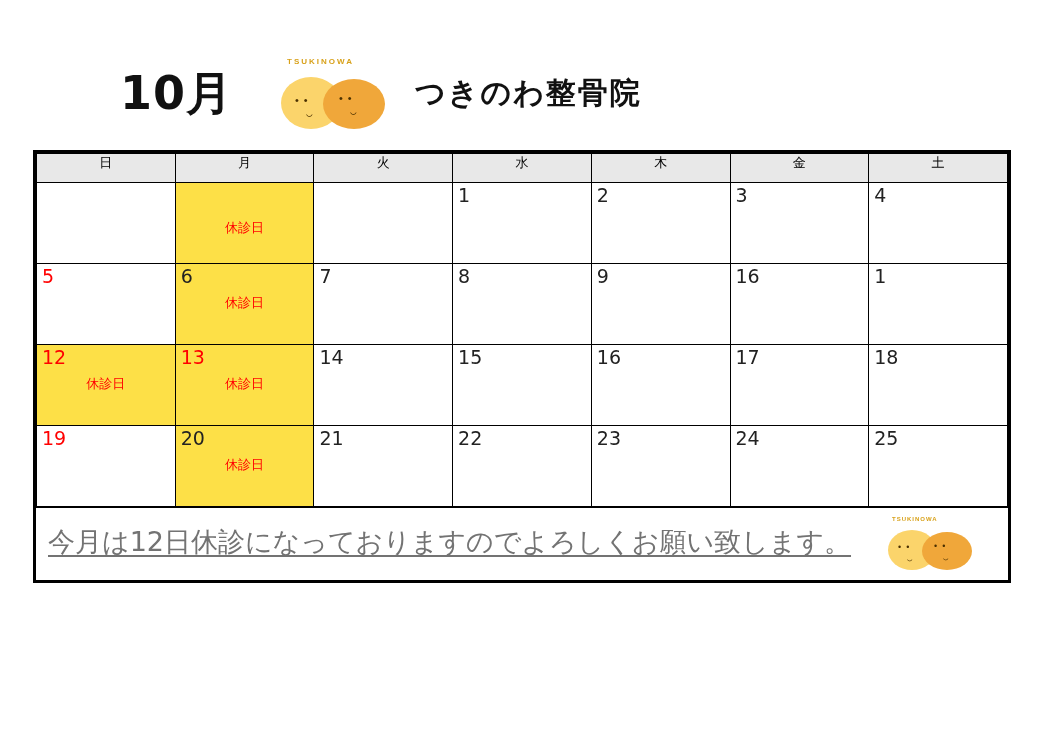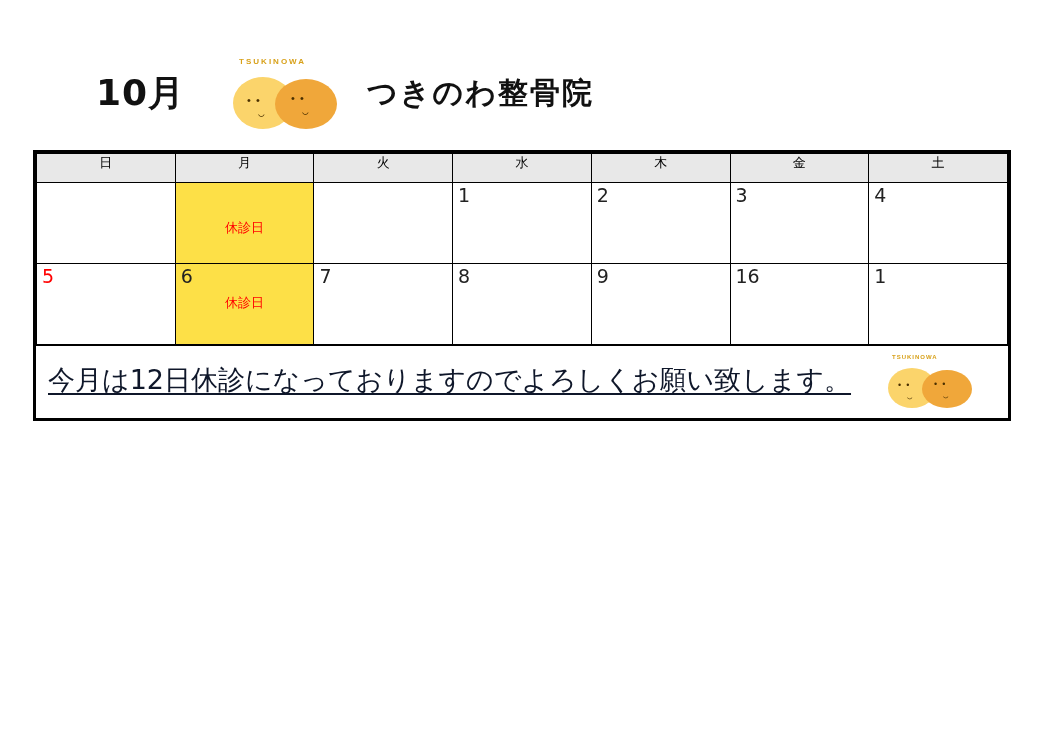--- a/index.html
+++ b/index.html
@@ -24,23 +24,23 @@
     position: absolute;
     left: 0;
     top: 48px;
     width: 1064px;
     height: 90px;
     display: flex;
     align-items: center;
     justify-content: flex-start;
   }
   .month-title {
-    margin-left: 96px;
-    font-family: "DejaVu Sans", sans-serif;
-    font-size: 36px;
+    margin-left: 120px;
+    font-family: "DejaVu Sans", sans-serif;
+    font-size: 46px;
     font-weight: bold;
     color: #111111;
     letter-spacing: 1px;
     line-height: 1;
   }
   .logo-wrap {
     position: relative;
     margin-left: 42px;
     width: 118px;
     height: 72px;
@@ -160,21 +160,21 @@
   
   .notice-row {
     position: relative;
     height: 72px;
   }
   .notice-text {
     position: absolute;
     left: 12px;
     top: 16px;
     font-size: 27px;
-    color: #0f172a;
+    color: #737373;
     font-family: "DejaVu Sans", sans-serif;
     text-decoration: underline;
     text-underline-offset: 4px;
     white-space: nowrap;
   }
   .notice-logo {
     position: absolute;
     right: 28px;
     top: 8px;
     width: 96px;
@@ -271,20 +271,69 @@
               <div class="daynum">8</div>
             </td>
             <td class="day">
               <div class="daynum">9</div>
             </td>
             <td class="day">
               <div class="daynum">16</div>
             </td>
             <td class="day">
               <div class="daynum">1</div>
+            </td>
+          </tr>
+          <tr>
+            <td class="day yellow">
+              <div class="daynum red">12</div>
+              <div class="closed">休診日</div>
+            </td>
+            <td class="day yellow">
+              <div class="daynum red">13</div>
+              <div class="closed">休診日</div>
+            </td>
+            <td class="day">
+              <div class="daynum">14</div>
+            </td>
+            <td class="day">
+              <div class="daynum">15</div>
+            </td>
+            <td class="day">
+              <div class="daynum">16</div>
+            </td>
+            <td class="day">
+              <div class="daynum">17</div>
+            </td>
+            <td class="day">
+              <div class="daynum">18</div>
+            </td>
+          </tr>
+          <tr>
+            <td class="day">
+              <div class="daynum red">19</div>
+            </td>
+            <td class="day yellow">
+              <div class="daynum">20</div>
+              <div class="closed">休診日</div>
+            </td>
+            <td class="day">
+              <div class="daynum">21</div>
+            </td>
+            <td class="day">
+              <div class="daynum">22</div>
+            </td>
+            <td class="day">
+              <div class="daynum">23</div>
+            </td>
+            <td class="day">
+              <div class="daynum">24</div>
+            </td>
+            <td class="day">
+              <div class="daynum">25</div>
             </td>
           </tr>
         </tbody>
     </table>
 
     <div style="border-top:1px solid #000000;">
       <div class="notice-row">
         <div class="notice-text">今月は12日休診になっておりますのでよろしくお願い致します。</div>
         <div class="notice-logo">
           <div class="logo-arc">TSUKINOWA</div>

